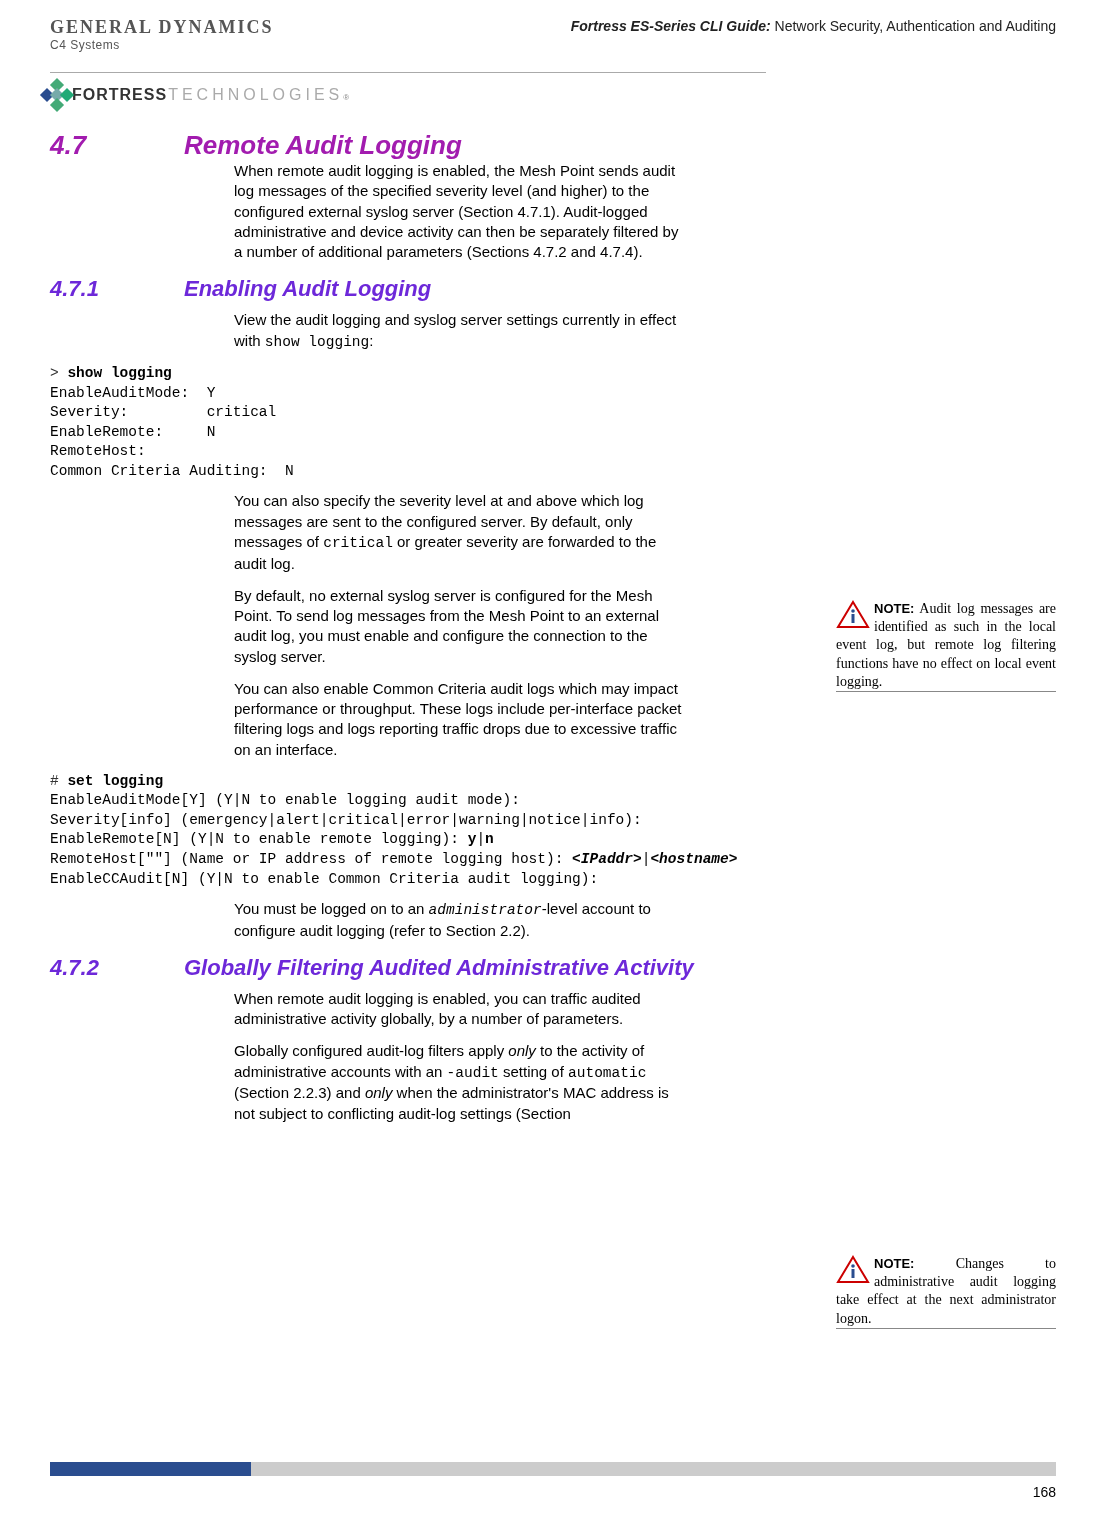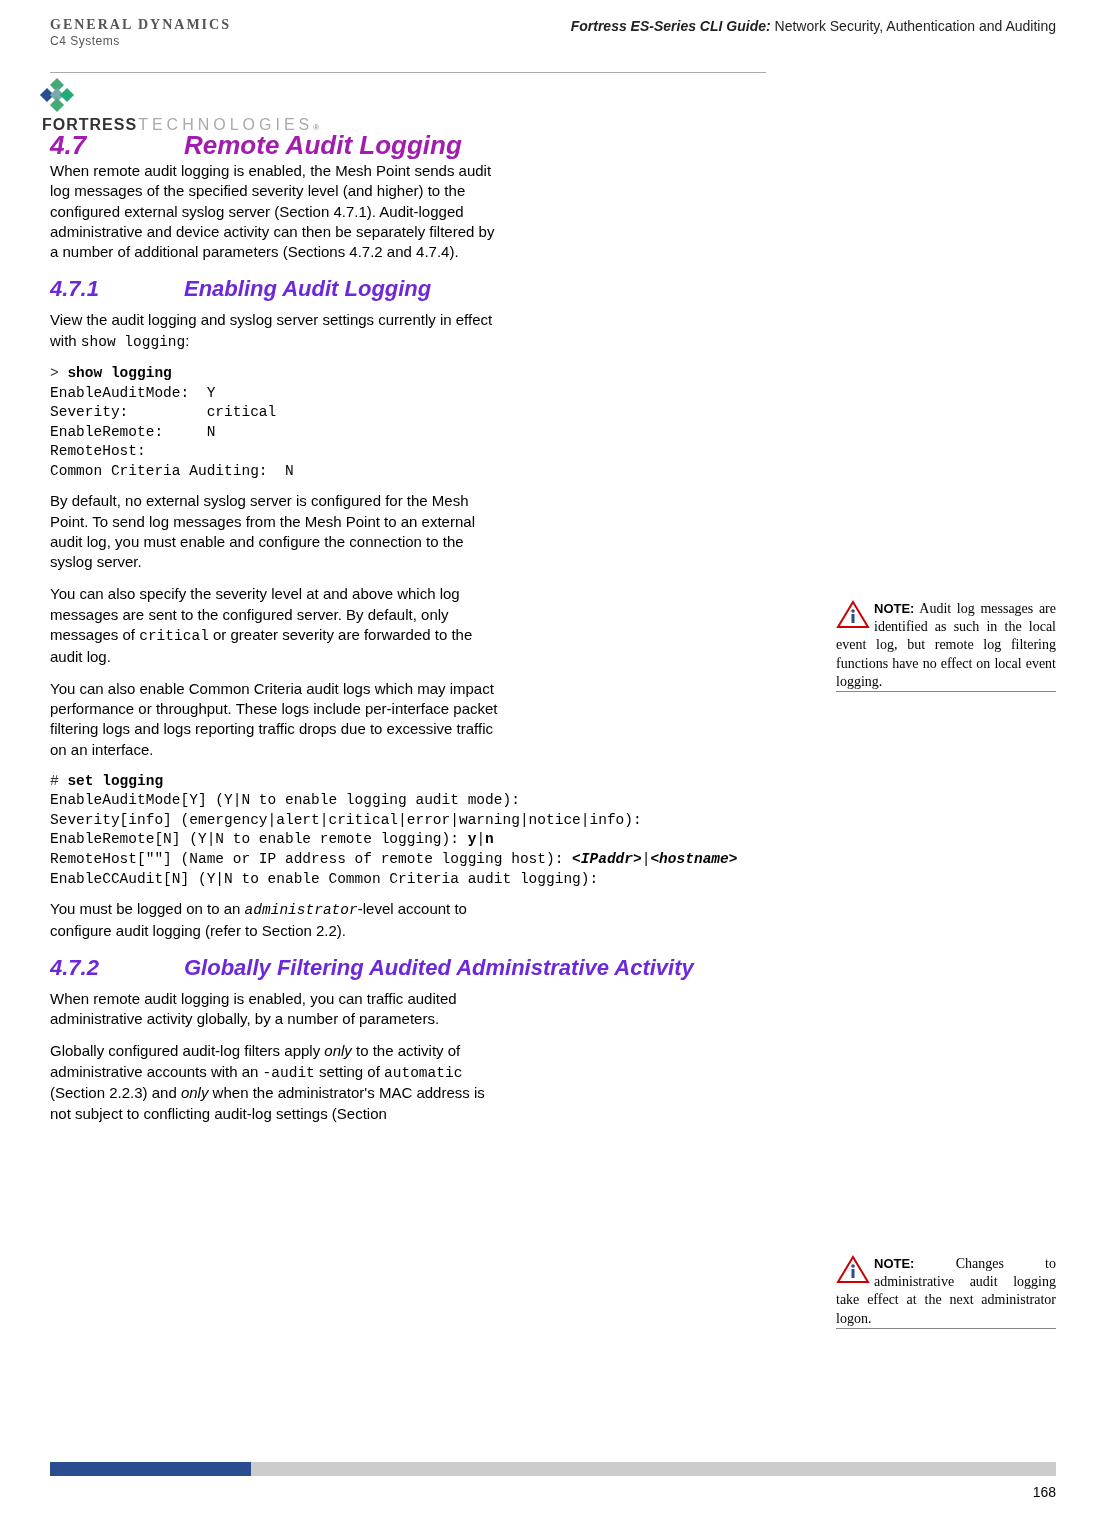--- a/index.html
+++ b/index.html
@@ -15,39 +15,38 @@
     .header-bar {
       position: absolute;
       top: 18px;
       left: 50px;
       right: 40px;
       display: flex;
       justify-content: space-between;
       align-items: flex-start;
     }
     .gd-logo { display: flex; flex-direction: column; }
-    .gd-main { font-family: Georgia, serif; font-weight: bold; font-size: 14px; letter-spacing: 2px; color: #555; line-height: 1; }
+    .gd-main { font-family: Georgia, serif; font-weight: bold; font-size: 18px; letter-spacing: 2px; color: #555; line-height: 1; }
     .gd-sub { font-family: Arial; font-size: 12px; color: #555; letter-spacing: 0.5px; margin-top: 2px; }
     .header-title { font-size: 14px; color: #222; }
     .header-title .bold-it { font-weight: bold; font-style: italic; }
     .divider-line {
       position: absolute;
       top: 72px;
       left: 50px;
       right: 330px;
       height: 1px;
       background: #aaa;
     }
     .fortress-logo {
       position: absolute;
       top: 80px;
       left: 42px;
       display: flex;
-      gap: 6px;
-      flex-direction: column;
+      align-items: center;
     }
     .diamond-cluster {
       position: relative;
       width: 30px;
       height: 30px;
     }
     .diamond {
       position: absolute;
       width: 10px;
       height: 10px;
@@ -62,21 +61,21 @@
     .fortress-bold { font-weight: 900; font-size: 16px; letter-spacing: 1px; color: #333; }
     .fortress-light { font-weight: 300; font-size: 16px; letter-spacing: 4px; color: #aaa; margin-left: 1px; }
     .reg { font-size: 8px; color: #888; vertical-align: super; }
 
     .content { position: absolute; top: 130px; left: 50px; right: 40px; }
     .h2 { font-family: "Trebuchet MS", Arial, sans-serif; font-weight: bold; font-style: italic; font-size: 26px; color: #a21caf; margin-bottom: 0; display: flex; }
     .h2 .num { width: 134px; }
     .h3 { font-family: "Trebuchet MS", Arial, sans-serif; font-weight: bold; font-style: italic; font-size: 22px; color: #6d28d9; margin-top: 14px; margin-bottom: 8px; display: flex; }
     .h3 .num { width: 134px; }
     .h3 .ttl { flex: 1; }
-    .body-block { width: 450px; }
+    .body-block { margin-left: 184px; width: 450px; }
     .body-block p { margin-bottom: 12px; line-height: 1.35; font-size: 15px; }
     .mono { font-family: "Courier New", monospace; font-size: 14.5px; }
     .code-block {
       font-family: "Courier New", monospace;
       font-size: 14.5px;
       line-height: 1.35;
       white-space: pre;
       margin: 8px 0 10px 0;
     }
     .code-block .p { color: #333; }
@@ -175,22 +174,22 @@
   <div class="sidenote" style="top: 470px;">
     <svg class="note-icon" viewBox="0 0 34 30">
       <path d="M17 2 L32 27 L2 27 Z" fill="none" stroke="#c00" stroke-width="2"></path>
       <circle cx="17" cy="11" r="1.8" fill="#2a4d8f"></circle>
       <rect x="15.5" y="14" width="3" height="9" fill="#2a4d8f"></rect>
     </svg>
     <span class="lbl">NOTE:</span><span> Audit log messages are identified as such in the local event log, but remote log filtering functions have no effect on local event logging.</span>
   </div>
 
   <div class="body-block">
+    <p><span>You can also specify the severity level at and above which log messages are sent to the configured server. By default, only messages of </span><span class="mono">critical</span><span> or greater severity are forwarded to the audit log.</span></p>
     <p>By default, no external syslog server is configured for the Mesh Point. To send log messages from the Mesh Point to an external audit log, you must enable and configure the connection to the syslog server.</p>
-    <p><span>You can also specify the severity level at and above which log messages are sent to the configured server. By default, only messages of </span><span class="mono">critical</span><span> or greater severity are forwarded to the audit log.</span></p>
     <p>You can also enable Common Criteria audit logs which may impact performance or throughput. These logs include per-interface packet filtering logs and logs reporting traffic drops due to excessive traffic on an interface.</p>
   </div>
 
   <div class="code-block"><span class="p"># </span><span class="bold">set logging</span>
 <span>EnableAuditMode[Y] (Y|N to enable logging audit mode):</span>
 <span>Severity[info] (emergency|alert|critical|error|warning|notice|info):</span>
 <span>EnableRemote[N] (Y|N to enable remote logging): </span><span class="bold">y</span><span>|</span><span class="bold">n</span>
 <span>RemoteHost[""] (Name or IP address of remote logging host): </span><span class="bi">&lt;IPaddr&gt;</span><span>|</span><span class="bi">&lt;hostname&gt;</span>
 <span>EnableCCAudit[N] (Y|N to enable Common Criteria audit logging):</span></div>
 

